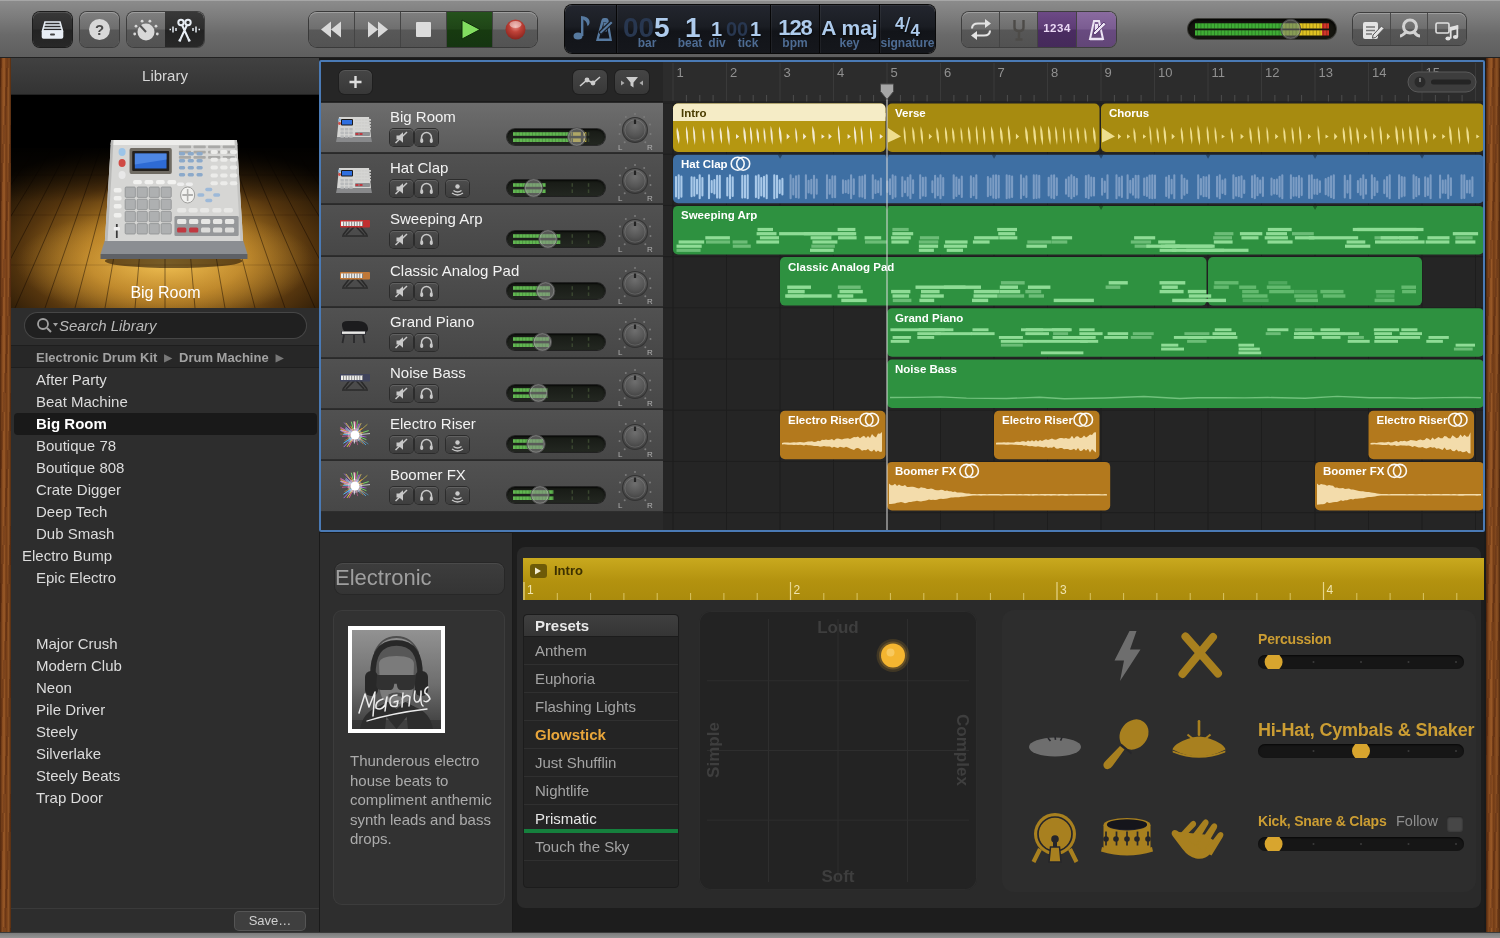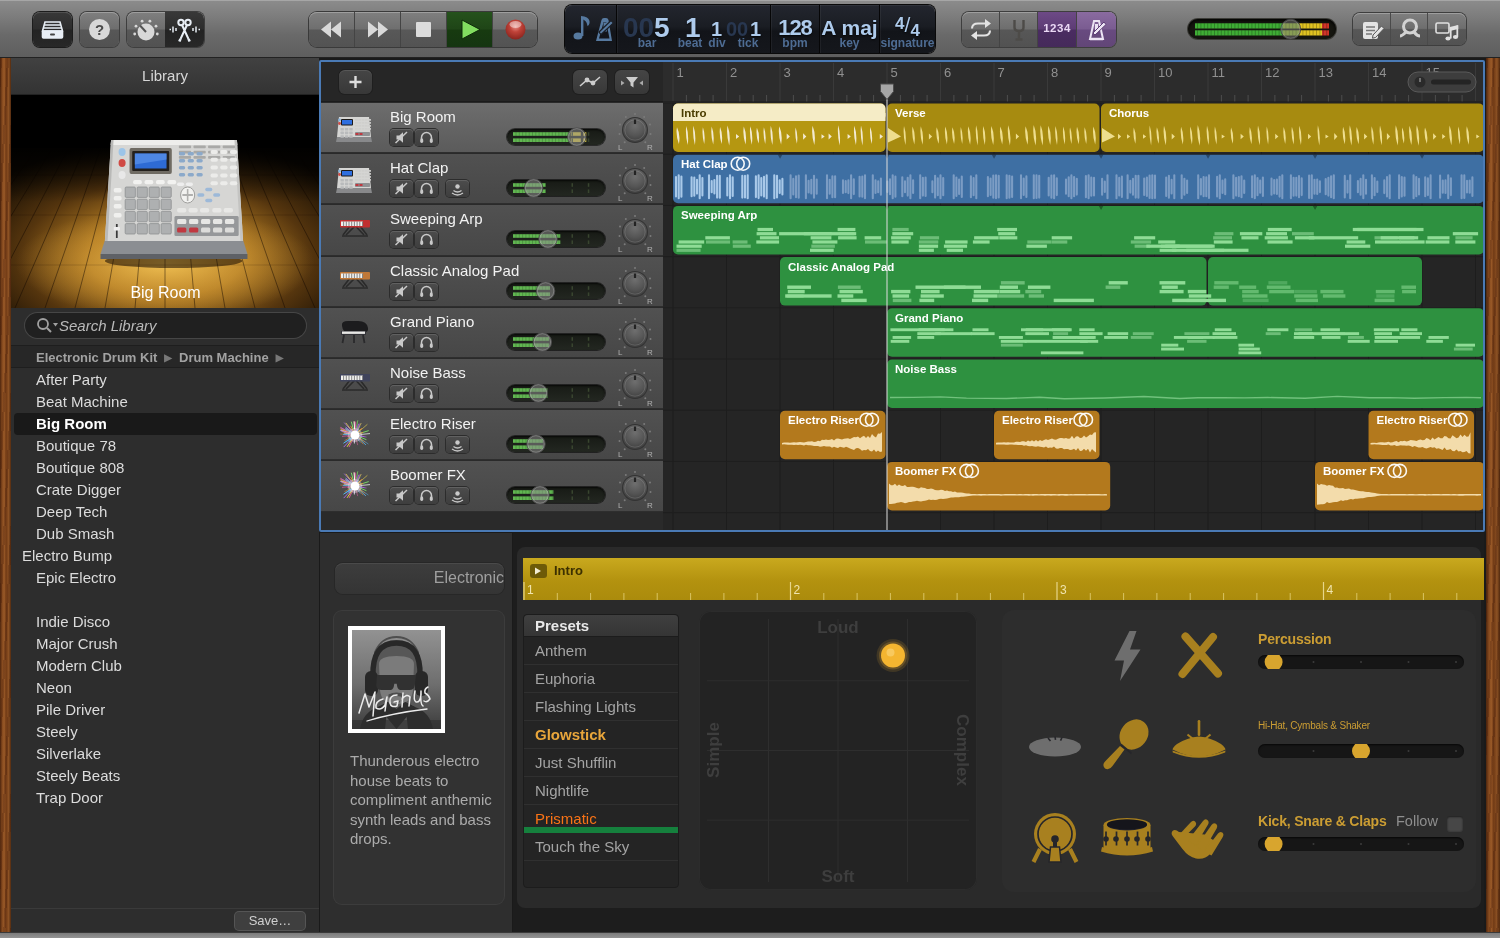--- a/index.html
+++ b/index.html
@@ -461,21 +461,20 @@
       <div class="librow" style="top:311px;">After Party</div>
       <div class="librow" style="top:333px;">Beat Machine</div>
       <div class="librow" style="top:355px;background:#191919;border-radius:4px;left:3px;width:303px;color:#fff;font-weight:bold;padding-left:22px;">Big Room</div>
       <div class="librow" style="top:377px;">Boutique 78</div>
       <div class="librow" style="top:399px;">Boutique 808</div>
       <div class="librow" style="top:421px;">Crate Digger</div>
       <div class="librow" style="top:443px;">Deep Tech</div>
       <div class="librow" style="top:465px;">Dub Smash</div>
       <div class="librow" style="top:487px;padding-left:11px;">Electro Bump</div>
       <div class="librow" style="top:509px;">Epic Electro</div>
-      <div class="librow" style="top:553px;">Indie Disco</div>
       <div class="librow" style="top:575px;">Major Crush</div>
       <div class="librow" style="top:597px;">Modern Club</div>
       <div class="librow" style="top:619px;">Neon</div>
       <div class="librow" style="top:641px;">Pile Driver</div>
       <div class="librow" style="top:663px;">Steely</div>
       <div class="librow" style="top:685px;">Silverlake</div>
       <div class="librow" style="top:707px;">Steely Beats</div>
       <div class="librow" style="top:729px;">Trap Door</div>
       <div class="abs" style="left:0;top:850px;width:100%;height:24px;border-top:1px solid #3a3a3a;">
         <div style="position:absolute;right:14px;top:3px;width:70px;height:18px;border-radius:4px;background:#3f3f3f;box-shadow:0 0 0 1px #555;color:#d0d0d0;font-size:13px;text-align:center;line-height:18px;">Save…</div>
@@ -1786,21 +1785,21 @@
                   </g>
                 </g>
               </g>
             </g>
           </g>
         </g>
       </svg></div>
 <div class="abs" style="left:319px;top:60px;width:1166px;height:472px;border:2px solid #4a7ab5;border-radius:2px;pointer-events:none;"></div>
 <div class="abs" id="editor">
       <div style="position:absolute;left:0;top:0;width:193px;height:399px;background:#2e2e2e;border-right:1px solid #1a1a1a;">
-        <div style="position:absolute;left:15px;top:30px;width:169px;height:31px;border-radius:8px;background:linear-gradient(#3d3d3d,#343434);box-shadow:0 0 0 1px #272727, inset 0 1px 0 rgba(255,255,255,.07);color:#9f9f9f;font-size:16px;text-align:right;line-height:30px;">Electronic</div>
+        <div style="position:absolute;left:15px;top:30px;width:169px;height:31px;border-radius:8px;background:linear-gradient(#3d3d3d,#343434);box-shadow:0 0 0 1px #272727, inset 0 1px 0 rgba(255,255,255,.07);color:#9f9f9f;font-size:22px;text-align:left;line-height:30px;">Electronic</div>
         <div style="position:absolute;left:14px;top:78px;width:170px;height:293px;border-radius:8px;background:#323232;box-shadow:0 0 0 1px #3c3c3c;">
           <div style="position:absolute;left:14px;top:15px;width:97px;height:107px;background:#fff;padding:4px;"><svg width="89" height="99" viewBox="0 0 89 99">
               <defs>
                 <linearGradient id="agr" x1="0" y1="0" x2="0" y2="1">
                   <stop offset="0%" stop-color="#929292"></stop>
                   <stop offset="55%" stop-color="#6e6e6e"></stop>
                   <stop offset="100%" stop-color="#3c3c3c"></stop>
                 </linearGradient>
               </defs>
               <rect width="89" height="99" fill="url(#agr)"></rect>
@@ -1880,21 +1879,21 @@
           <text x="31" y="17" font-size="13" font-weight="bold" fill="#3c3000" font-family="Liberation Sans">Intro</text>
         </svg></div>
       <div style="position:absolute;left:203px;top:81px;width:156px;height:274px;background:#242424;border:1px solid #1c1c1c;border-radius:4px;">
         <div style="position:absolute;left:0;top:0;width:100%;height:22px;background:linear-gradient(#3f3f3f,#353535);border-bottom:1px solid #1c1c1c;border-radius:4px 4px 0 0;color:#e8e8e8;font-size:15px;font-weight:bold;line-height:22px;"><span style="margin-left:11px;">Presets</span></div>
         <div style="position:absolute;left:0;top:22px;width:100%;height:28px;border-bottom:1px solid #303030;color:#a4a4a4;font-size:15px;font-weight:normal;line-height:28px;"><span style="margin-left:11px;">Anthem</span></div>
         <div style="position:absolute;left:0;top:50px;width:100%;height:28px;border-bottom:1px solid #303030;color:#a4a4a4;font-size:15px;font-weight:normal;line-height:28px;"><span style="margin-left:11px;">Euphoria</span></div>
         <div style="position:absolute;left:0;top:78px;width:100%;height:28px;border-bottom:1px solid #303030;color:#a4a4a4;font-size:15px;font-weight:normal;line-height:28px;"><span style="margin-left:11px;">Flashing Lights</span></div>
         <div style="position:absolute;left:0;top:106px;width:100%;height:28px;border-bottom:1px solid #303030;color:#e9a63b;font-size:15px;font-weight:bold;line-height:28px;"><span style="margin-left:11px;">Glowstick</span></div>
         <div style="position:absolute;left:0;top:134px;width:100%;height:28px;border-bottom:1px solid #303030;color:#a4a4a4;font-size:15px;font-weight:normal;line-height:28px;"><span style="margin-left:11px;">Just Shufflin</span></div>
         <div style="position:absolute;left:0;top:162px;width:100%;height:28px;border-bottom:1px solid #303030;color:#a4a4a4;font-size:15px;font-weight:normal;line-height:28px;"><span style="margin-left:11px;">Nightlife</span></div>
-        <div style="position:absolute;left:0;top:190px;width:100%;height:28px;border-bottom:6px solid #15803d;color:#f97316;font-size:15px;font-weight:normal;line-height:28px;"><span style="margin-left:11px;">Prismatic</span></div>
+        <div style="position:absolute;left:0;top:190px;width:100%;height:28px;border-bottom:4px solid #15803d;color:#e5e5e5;font-size:15px;font-weight:normal;line-height:28px;"><span style="margin-left:11px;">Prismatic</span></div>
         <div style="position:absolute;left:0;top:218px;width:100%;height:28px;border-bottom:1px solid #303030;color:#a4a4a4;font-size:15px;font-weight:normal;line-height:28px;"><span style="margin-left:11px;">Touch the Sky</span></div>
       </div>
       <div style="position:absolute;left:379px;top:78px;width:278px;height:279px;background:#232323;border-radius:12px;box-shadow:inset 0 0 0 1px #2c2c2c;"><svg width="278" height="279">
           <path d="M69.5 8 V271" stroke="#2e2e2e" stroke-width="1"></path>
           <path d="M8 69.8 H270" stroke="#2e2e2e" stroke-width="1"></path>
           <path d="M139.0 8 V271" stroke="#2e2e2e" stroke-width="1"></path>
           <path d="M8 139.5 H270" stroke="#2e2e2e" stroke-width="1"></path>
           <path d="M208.5 8 V271" stroke="#2e2e2e" stroke-width="1"></path>
           <path d="M8 209.2 H270" stroke="#2e2e2e" stroke-width="1"></path>
           <text x="139" y="22" font-size="17" font-weight="bold" fill="#3e3e3e" text-anchor="middle" font-family="Liberation Sans">Loud</text>
@@ -1979,21 +1978,21 @@
             </g>
           </svg></div>
         <div style="position:absolute;left:256px;top:21px;color:#cb9d33;font-size:14px;font-weight:bold;letter-spacing:-0.2px;">Percussion</div>
         <div style="position:absolute;left:256px;top:45px;width:206px;height:14px;border-radius:7px;background:#161616;box-shadow:inset 0 1px 2px rgba(0,0,0,.7);"><svg width="206" height="14">
             <circle cx="55.5" cy="7" r="1" fill="#3c3c3c"></circle>
             <circle cx="103.0" cy="7" r="1" fill="#3c3c3c"></circle>
             <circle cx="150.5" cy="7" r="1" fill="#3c3c3c"></circle>
             <circle cx="198.0" cy="7" r="1" fill="#3c3c3c"></circle>
             <circle cx="15.6" cy="7" r="9" fill="#d8a52e"></circle>
           </svg></div>
-        <div style="position:absolute;left:256px;top:110px;color:#cb9d33;font-size:10px;font-weight:normal;letter-spacing:-0.2px;">Hi-Hat, Cymbals &amp; Shaker</div>
+        <div style="position:absolute;left:256px;top:110px;color:#cb9d33;font-size:18px;font-weight:bold;letter-spacing:-0.2px;">Hi-Hat, Cymbals &amp; Shaker</div>
         <div style="position:absolute;left:256px;top:134px;width:206px;height:14px;border-radius:7px;background:#161616;box-shadow:inset 0 1px 2px rgba(0,0,0,.7);"><svg width="206" height="14">
             <circle cx="55.5" cy="7" r="1" fill="#3c3c3c"></circle>
             <circle cx="103.0" cy="7" r="1" fill="#3c3c3c"></circle>
             <circle cx="150.5" cy="7" r="1" fill="#3c3c3c"></circle>
             <circle cx="198.0" cy="7" r="1" fill="#3c3c3c"></circle>
             <circle cx="103.0" cy="7" r="9" fill="#d8a52e"></circle>
           </svg></div>
         <div style="position:absolute;left:256px;top:203px;color:#cb9d33;font-size:14px;font-weight:bold;letter-spacing:-0.2px;">Kick, Snare &amp; Claps</div>
         <div style="position:absolute;left:394px;top:203px;color:#8e8e8e;font-size:14.5px;">Follow</div>
         <div style="position:absolute;left:445px;top:206px;width:16px;height:15px;border-radius:3px;background:#474747;box-shadow:inset 0 1px 2px rgba(0,0,0,.6), 0 1px 0 rgba(255,255,255,.08);"></div>

